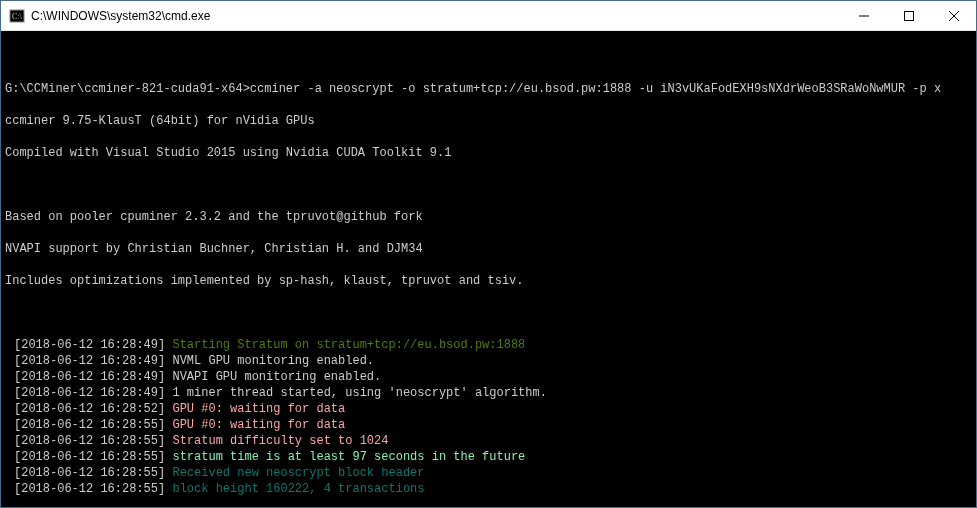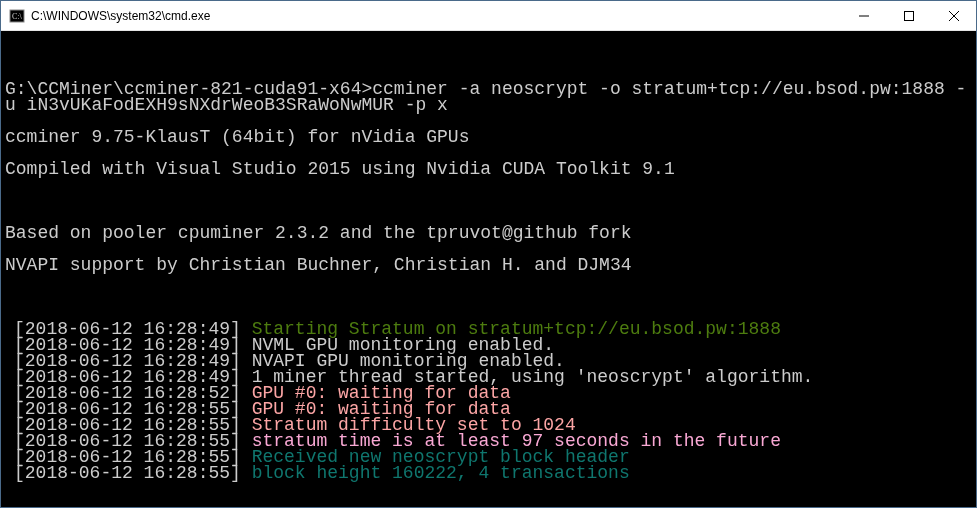--- a/index.html
+++ b/index.html
@@ -3,28 +3,28 @@
 <meta charset="utf-8">
 <style>
   * { margin: 0; padding: 0; box-sizing: border-box; }
   body { font-family: "Segoe UI", Tahoma, sans-serif; background: #fff; width: 977px; height: 508px; overflow: hidden; }
   .window { width: 977px; height: 508px; border: 1px solid #4a6a8a; display: flex; flex-direction: column; }
   .titlebar { height: 30px; background: #fff; display: flex; align-items: center; border-bottom: 1px solid #e5e5e5; }
   .app-icon { width: 16px; height: 16px; margin: 0 6px 0 8px; display: flex; align-items: center; justify-content: center; }
   .title-text { font-size: 12px; color: #000; flex: 1; }
   .win-controls { display: flex; height: 100%; }
   .win-btn { width: 45px; height: 100%; display: flex; align-items: center; justify-content: center; background: #fff; cursor: pointer; }
-  .console { flex: 1; background: #000; color: #ccc; font-family: Consolas, "Courier New", monospace; font-size: 18px; line-height: 16px; padding: 2px 4px; white-space: pre; overflow: hidden; letter-spacing: 0px; }
+  .console { flex: 1; background: #000; color: #ccc; font-family: Consolas, "Courier New", monospace; font-size: 12px; line-height: 16px; padding: 2px 4px; white-space: pre; overflow: hidden; letter-spacing: 0px; }
   .line { white-space: pre-wrap; word-break: break-all; }
   .ts { color: #ccc; margin-left: 9px; }
   .green { color: #4d7c0f; }
   .white { color: #ccc; }
   .yellow { color: #fca5a5; }
   .cyan { color: #0f766e; }
-  .gray { color: #f9a8d4; }
+  .gray { color: #86efac; }
   svg { display: block; }
 </style>
 </head>
 <body>
 
 <div class="window">
   <div class="titlebar">
     <span class="app-icon">
       <svg width="16" height="16" viewBox="0 0 16 16">
         <rect x="1" y="2" width="14" height="12" fill="#000" stroke="#888" stroke-width="1"></rect>
@@ -53,16 +53,17 @@
   </div>
 
   <div class="console">
 <div class="line"> </div>
 <div class="line"><span>G:\CCMiner\ccminer-821-cuda91-x64&gt;ccminer -a neoscrypt -o stratum+tcp://eu.bsod.pw:1888 -u iN3vUKaFodEXH9sNXdrWeoB3SRaWoNwMUR -p x</span></div>
 <div class="line">ccminer 9.75-KlausT (64bit) for nVidia GPUs</div>
 <div class="line">Compiled with Visual Studio 2015 using Nvidia CUDA Toolkit 9.1</div>
 <div class="line"> </div>
 <div class="line">Based on pooler cpuminer 2.3.2 and the tpruvot@github fork</div>
 <div class="line">NVAPI support by Christian Buchner, Christian H. and DJM34</div>
+<div class="line">Includes optimizations implemented by sp-hash, klaust, tpruvot and tsiv.</div>
 <div class="line"> </div>
 <div id="log-container"><div class="line"><span class="ts">[2018-06-12 16:28:49] </span><span class="green">Starting Stratum on stratum+tcp://eu.bsod.pw:1888</span></div><div class="line"><span class="ts">[2018-06-12 16:28:49] </span><span class="white">NVML GPU monitoring enabled.</span></div><div class="line"><span class="ts">[2018-06-12 16:28:49] </span><span class="white">NVAPI GPU monitoring enabled.</span></div><div class="line"><span class="ts">[2018-06-12 16:28:49] </span><span class="white">1 miner thread started, using 'neoscrypt' algorithm.</span></div><div class="line"><span class="ts">[2018-06-12 16:28:52] </span><span class="yellow">GPU #0: waiting for data</span></div><div class="line"><span class="ts">[2018-06-12 16:28:55] </span><span class="yellow">GPU #0: waiting for data</span></div><div class="line"><span class="ts">[2018-06-12 16:28:55] </span><span class="yellow">Stratum difficulty set to 1024</span></div><div class="line"><span class="ts">[2018-06-12 16:28:55] </span><span class="gray">stratum time is at least 97 seconds in the future</span></div><div class="line"><span class="ts">[2018-06-12 16:28:55] </span><span class="cyan">Received new neoscrypt block header</span></div><div class="line"><span class="ts">[2018-06-12 16:28:55] </span><span class="cyan">block height 160222, 4 transactions</span></div></div>
   </div>
 </div>
 
 </body></html>

